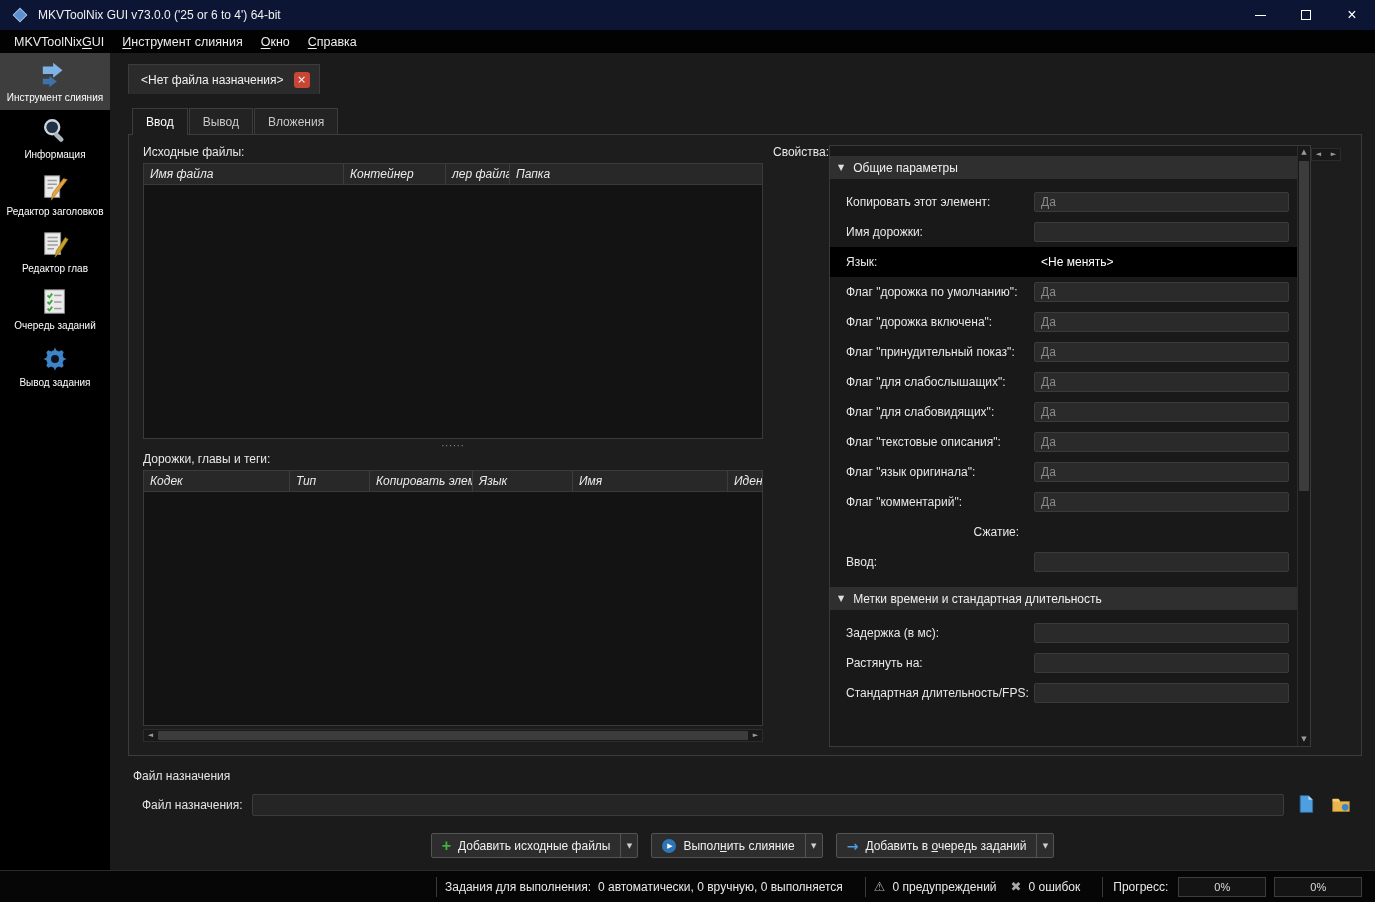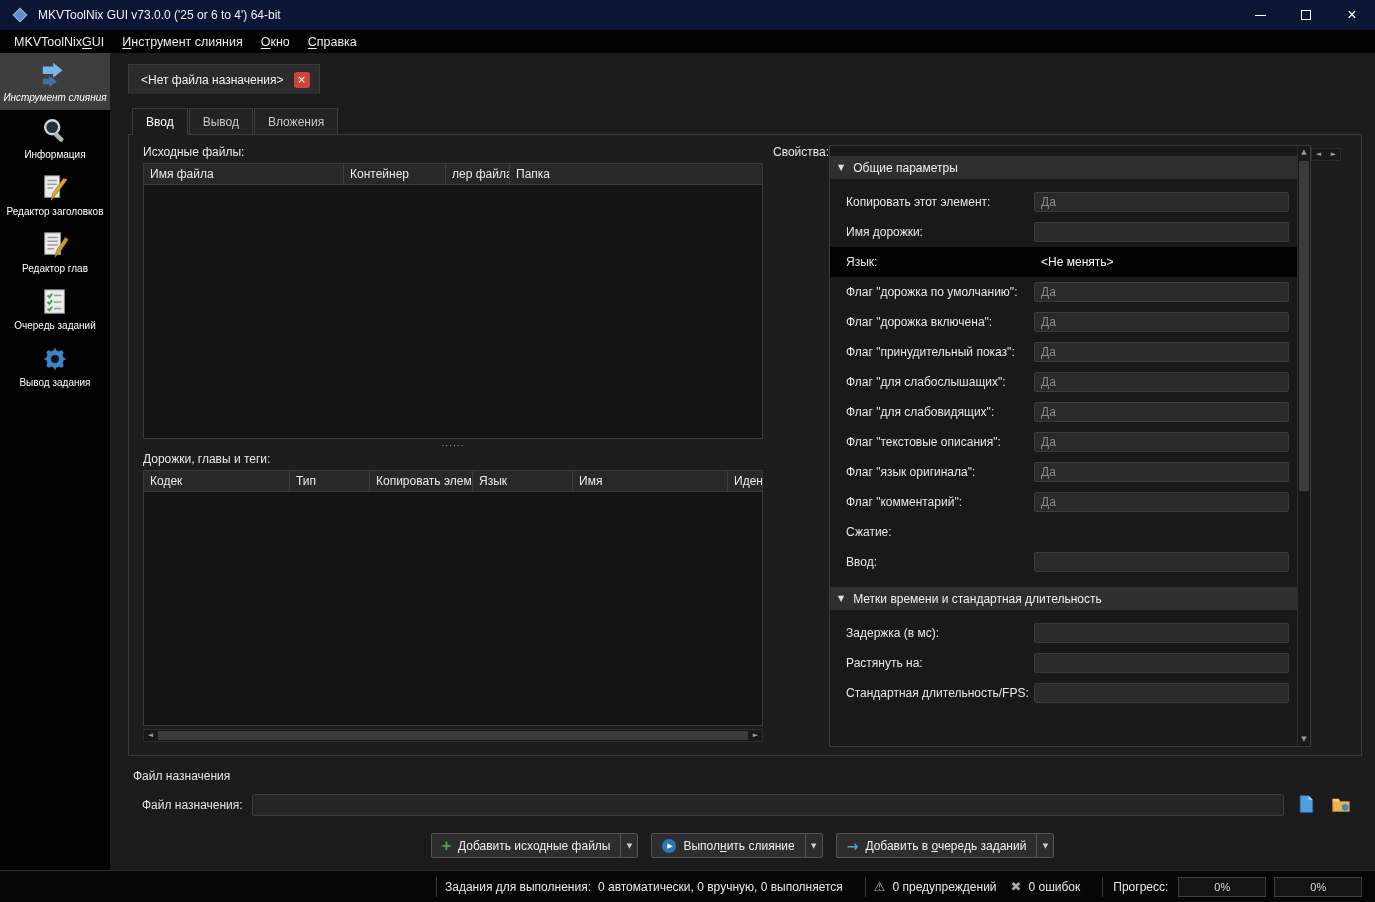--- a/index.html
+++ b/index.html
@@ -18,21 +18,21 @@
 .wc-close-glyph{font-size:16px;line-height:1;}
 
 
 .menubar{position:absolute;left:0;top:30px;width:1375px;height:23px;background:#020202;display:flex;align-items:stretch;padding-left:5px;}
 .menu-item{display:flex;align-items:center;padding:0 9px;font-size:12.5px;color:#ededed;}
 .menu-item u{text-underline-offset:2px;}
 
 
 .sidebar{position:absolute;left:0;top:53px;width:110px;height:817px;background:#000;display:flex;flex-direction:column;}
 .side-item{display:flex;flex-direction:column;align-items:center;padding:6px 1px 7px;gap:3px;}
-.side-item.active{background:#3e3e3e;font-style:italic;}
+.side-item.active{background:#3e3e3e;}
 .side-icon{width:30px;height:30px;display:flex;align-items:center;justify-content:center;}
 .side-label{font-size:10px;color:#fff;text-align:center;white-space:nowrap;width:108px;overflow:hidden;}
 
 
 .main{position:absolute;left:110px;top:53px;width:1265px;height:651px;background:#1b1b1b;}
 
 .doc-tab{position:absolute;left:18px;top:11px;height:30px;background:#2b2b2b;border:1px solid #3c3c3c;border-bottom:none;display:flex;align-items:center;gap:10px;padding:0 9px 0 12px;font-size:12px;color:#f0f0f0;}
 .tab-close{width:16px;height:16px;border-radius:3px;background:#c94536;display:flex;align-items:center;justify-content:center;}
 .tab-close span{color:#fff;font-size:11px;line-height:1;}
 
@@ -41,41 +41,41 @@
 .subtab{height:26px;display:flex;align-items:center;padding:0 13px;font-size:12px;background:#232323;border:1px solid #3c3c3c;border-bottom:none;color:#c8c8c8;margin-right:1px;}
 .subtab.active{background:#1d1d1d;color:#fff;height:27px;}
 .tab-pane{position:absolute;left:0;top:26px;width:1234px;height:622px;border:1px solid #3c3c3c;background:#1d1d1d;}
 
 .left-col{position:absolute;left:14px;top:10px;width:620px;height:602px;}
 .pane-label{height:18px;font-size:12px;color:#e8e8e8;}
 .tbl{border:1px solid #3a3a3a;background:#131313;display:flex;flex-direction:column;}
 .tbl-src{height:276px;}
 .tbl-trk{height:256px;}
 .thead{display:flex;height:21px;background:#282828;border-bottom:1px solid #3a3a3a;flex:none;}
-.th{height:100%;padding:3px 6px;font-size:12px;color:#eaeaea;border-right:1px solid #3d3d3d;white-space:nowrap;overflow:hidden;flex:none;}
+.th{height:100%;padding:3px 6px;font-size:12px;color:#eaeaea;border-right:1px solid #3d3d3d;white-space:nowrap;overflow:hidden;flex:none;font-style:italic;}
 .th.last{flex:1;border-right:none;}
 .tbody{flex:1;}
 .splitter{height:13px;display:flex;align-items:center;justify-content:center;color:#969696;font-size:9px;letter-spacing:1px;}
 
 .hscroll{height:13px;margin-top:3px;background:#191919;border:1px solid #2c2c2c;display:flex;align-items:center;}
 .sarrow{width:13px;text-align:center;font-size:7px;color:#9a9a9a;line-height:13px;flex:none;}
 .hthumb{flex:1;height:9px;margin:0 1px;background:#3c3c3c;border-radius:1px;}
 
 .right-col{position:absolute;left:644px;top:10px;width:568px;height:602px;display:flex;flex-direction:row;}
 .props-box{flex:1;border:1px solid #3a3a3a;background:#191919;display:flex;overflow:hidden;}
 .props-scroll{flex:1;padding-top:10px;overflow:hidden;}
 .vscroll{width:13px;background:#191919;border-left:1px solid #2c2c2c;display:flex;flex-direction:column;align-items:center;flex:none;}
 .vtrack{flex:1;width:100%;position:relative;}
 .vthumb{position:absolute;left:1px;right:1px;top:2px;height:330px;background:#3c3c3c;border-radius:1px;}
 
 .prop-section{height:23px;background:#2f2f2f;display:flex;align-items:center;gap:9px;padding-left:8px;margin-bottom:8px;}
 .prop-section.later{margin-top:10px;}
 .tri{font-size:8px;color:#e0e0e0;}
 .sec-title{font-size:12px;color:#f0f0f0;text-align:center;}
-.prop-row{height:30px;display:flex;align-items:center;padding:0 8px 0 16px;}
+.prop-row{height:30px;display:flex;align-items:center;padding:0 8px 0 16px;justify-content:center;}
 .prop-row.selected{background:#000;}
 .prop-label{width:188px;flex:none;font-size:12px;color:#e8e8e8;white-space:nowrap;overflow:hidden;}
 .prop-input{flex:1;height:20px;line-height:18px;background:#2a2a2a;border:1px solid #3b3b3b;border-radius:2px;padding:0 6px;font-size:12px;color:#8a8a8a;white-space:nowrap;overflow:hidden;}
 .prop-plain{flex:1;font-size:12px;color:#fff;padding-left:7px;}
 
 .dest-group-label{position:absolute;left:23px;top:716px;font-size:12px;}
 .dest-row{position:absolute;left:32px;top:740px;width:1212px;height:24px;display:flex;align-items:center;gap:9px;}
 .dest-label{font-size:12px;white-space:nowrap;}
 .dest-input{flex:1;height:22px;background:#252525;border:1px solid #3c3c3c;border-radius:2px;}
 .dest-btn{width:26px;height:24px;display:flex;align-items:center;justify-content:center;}

